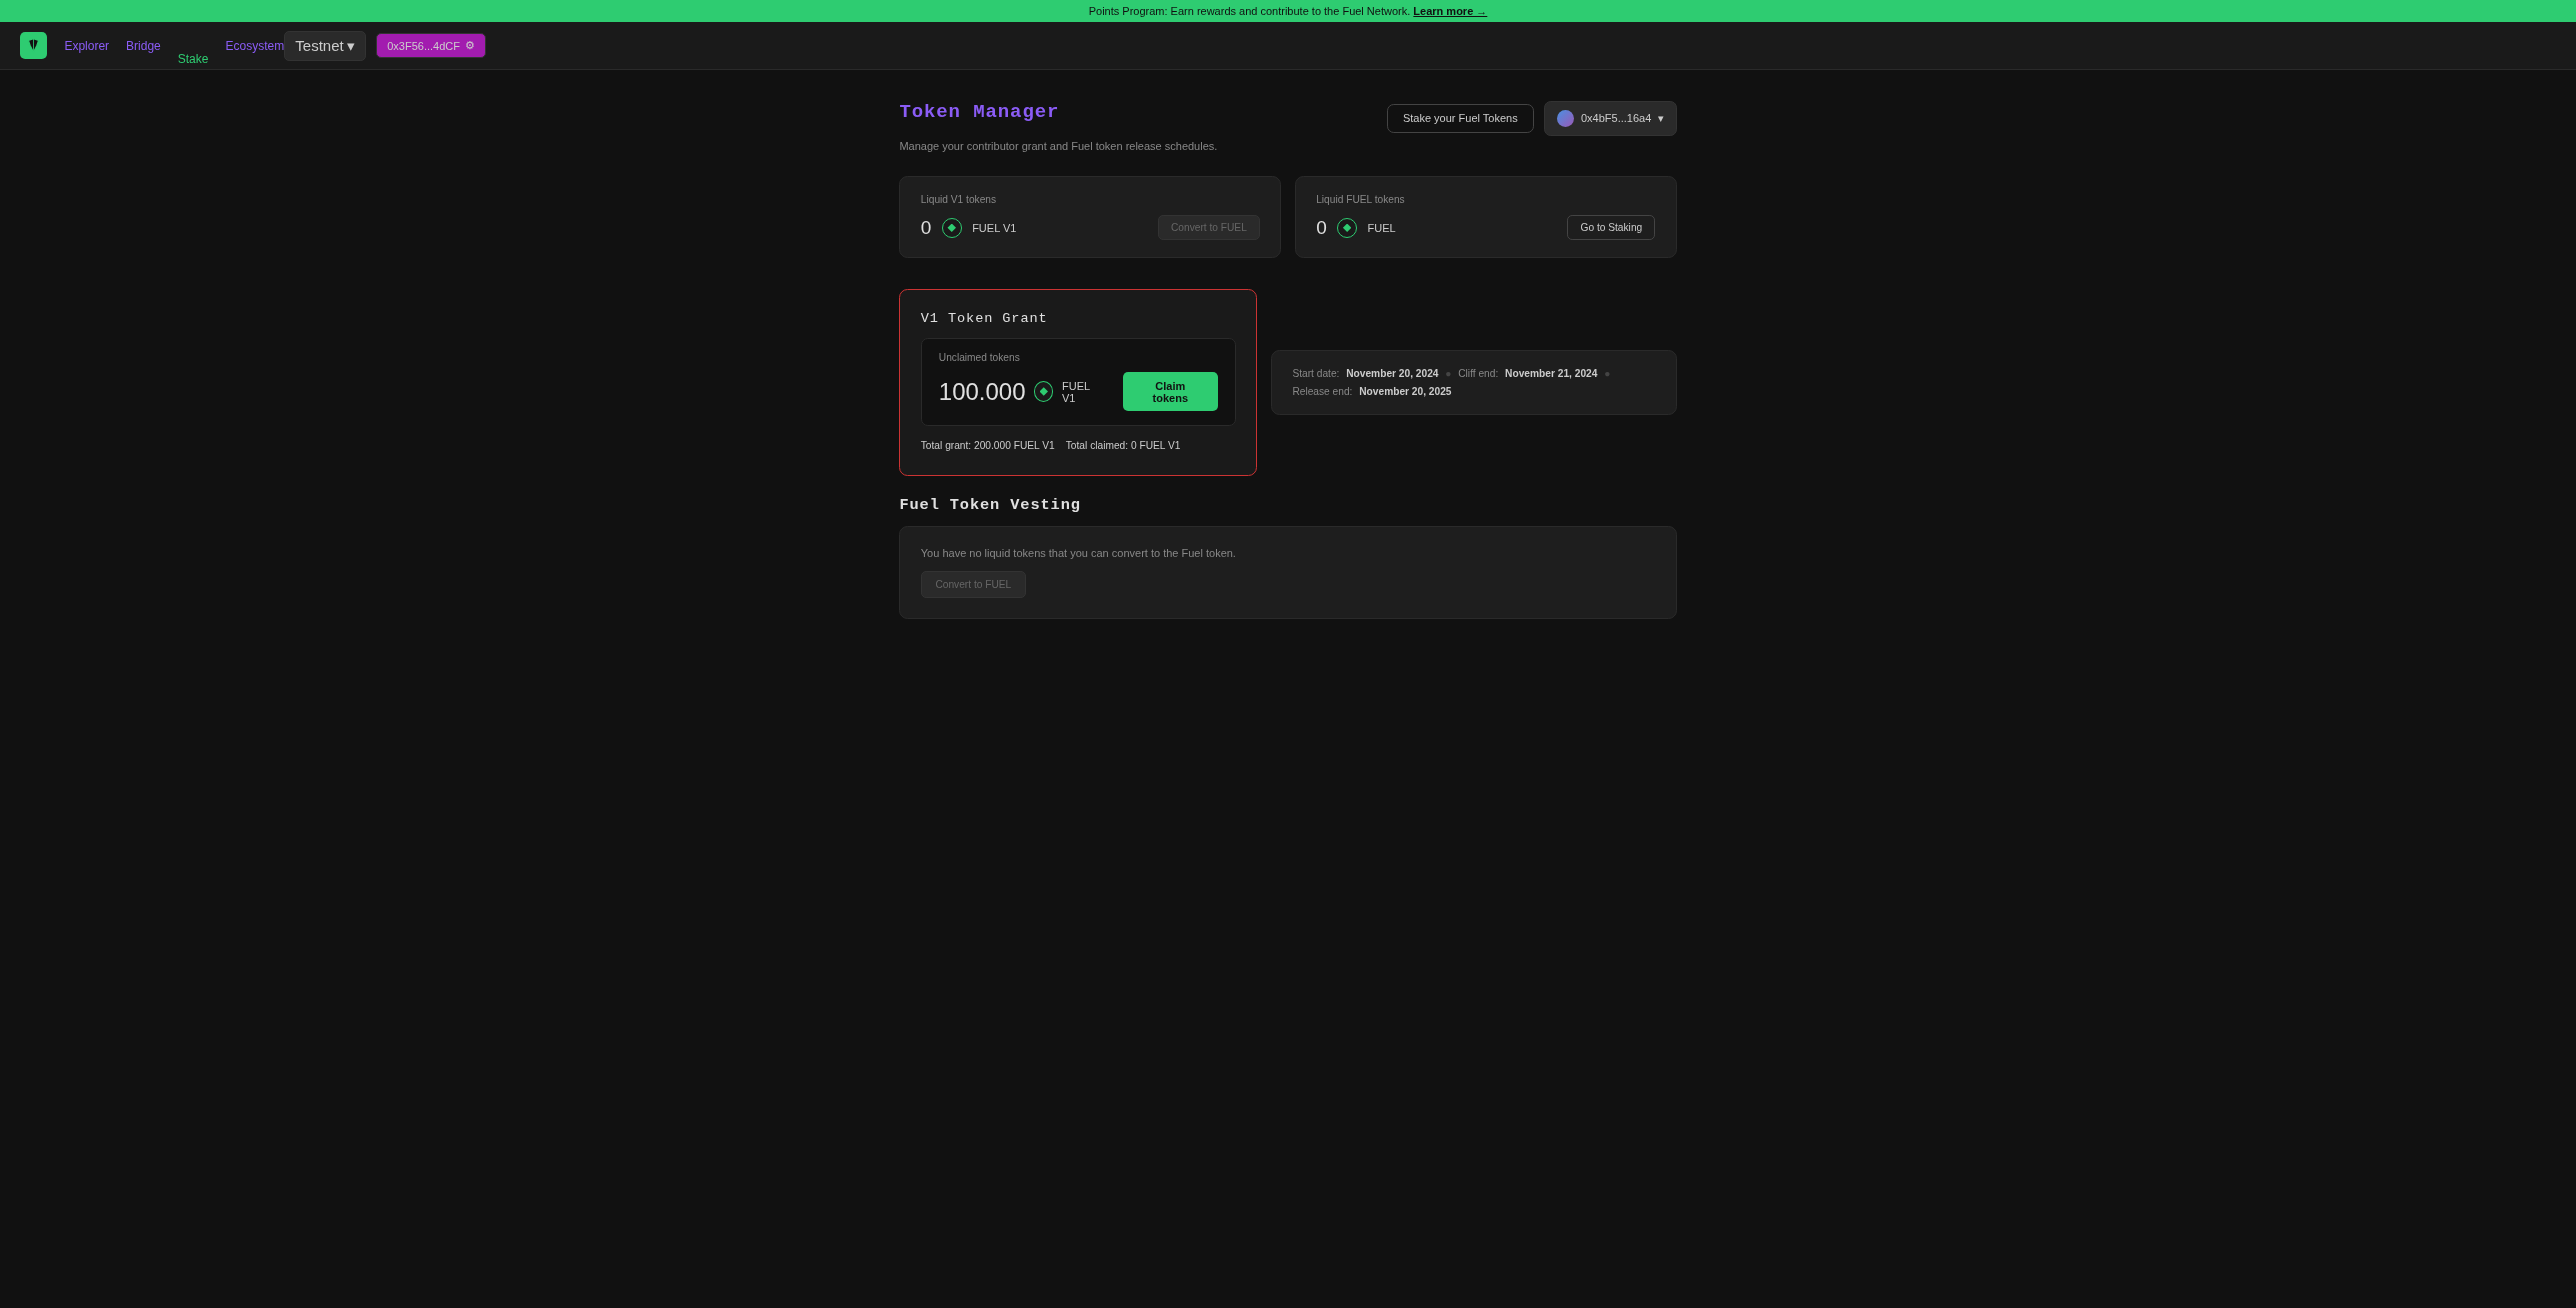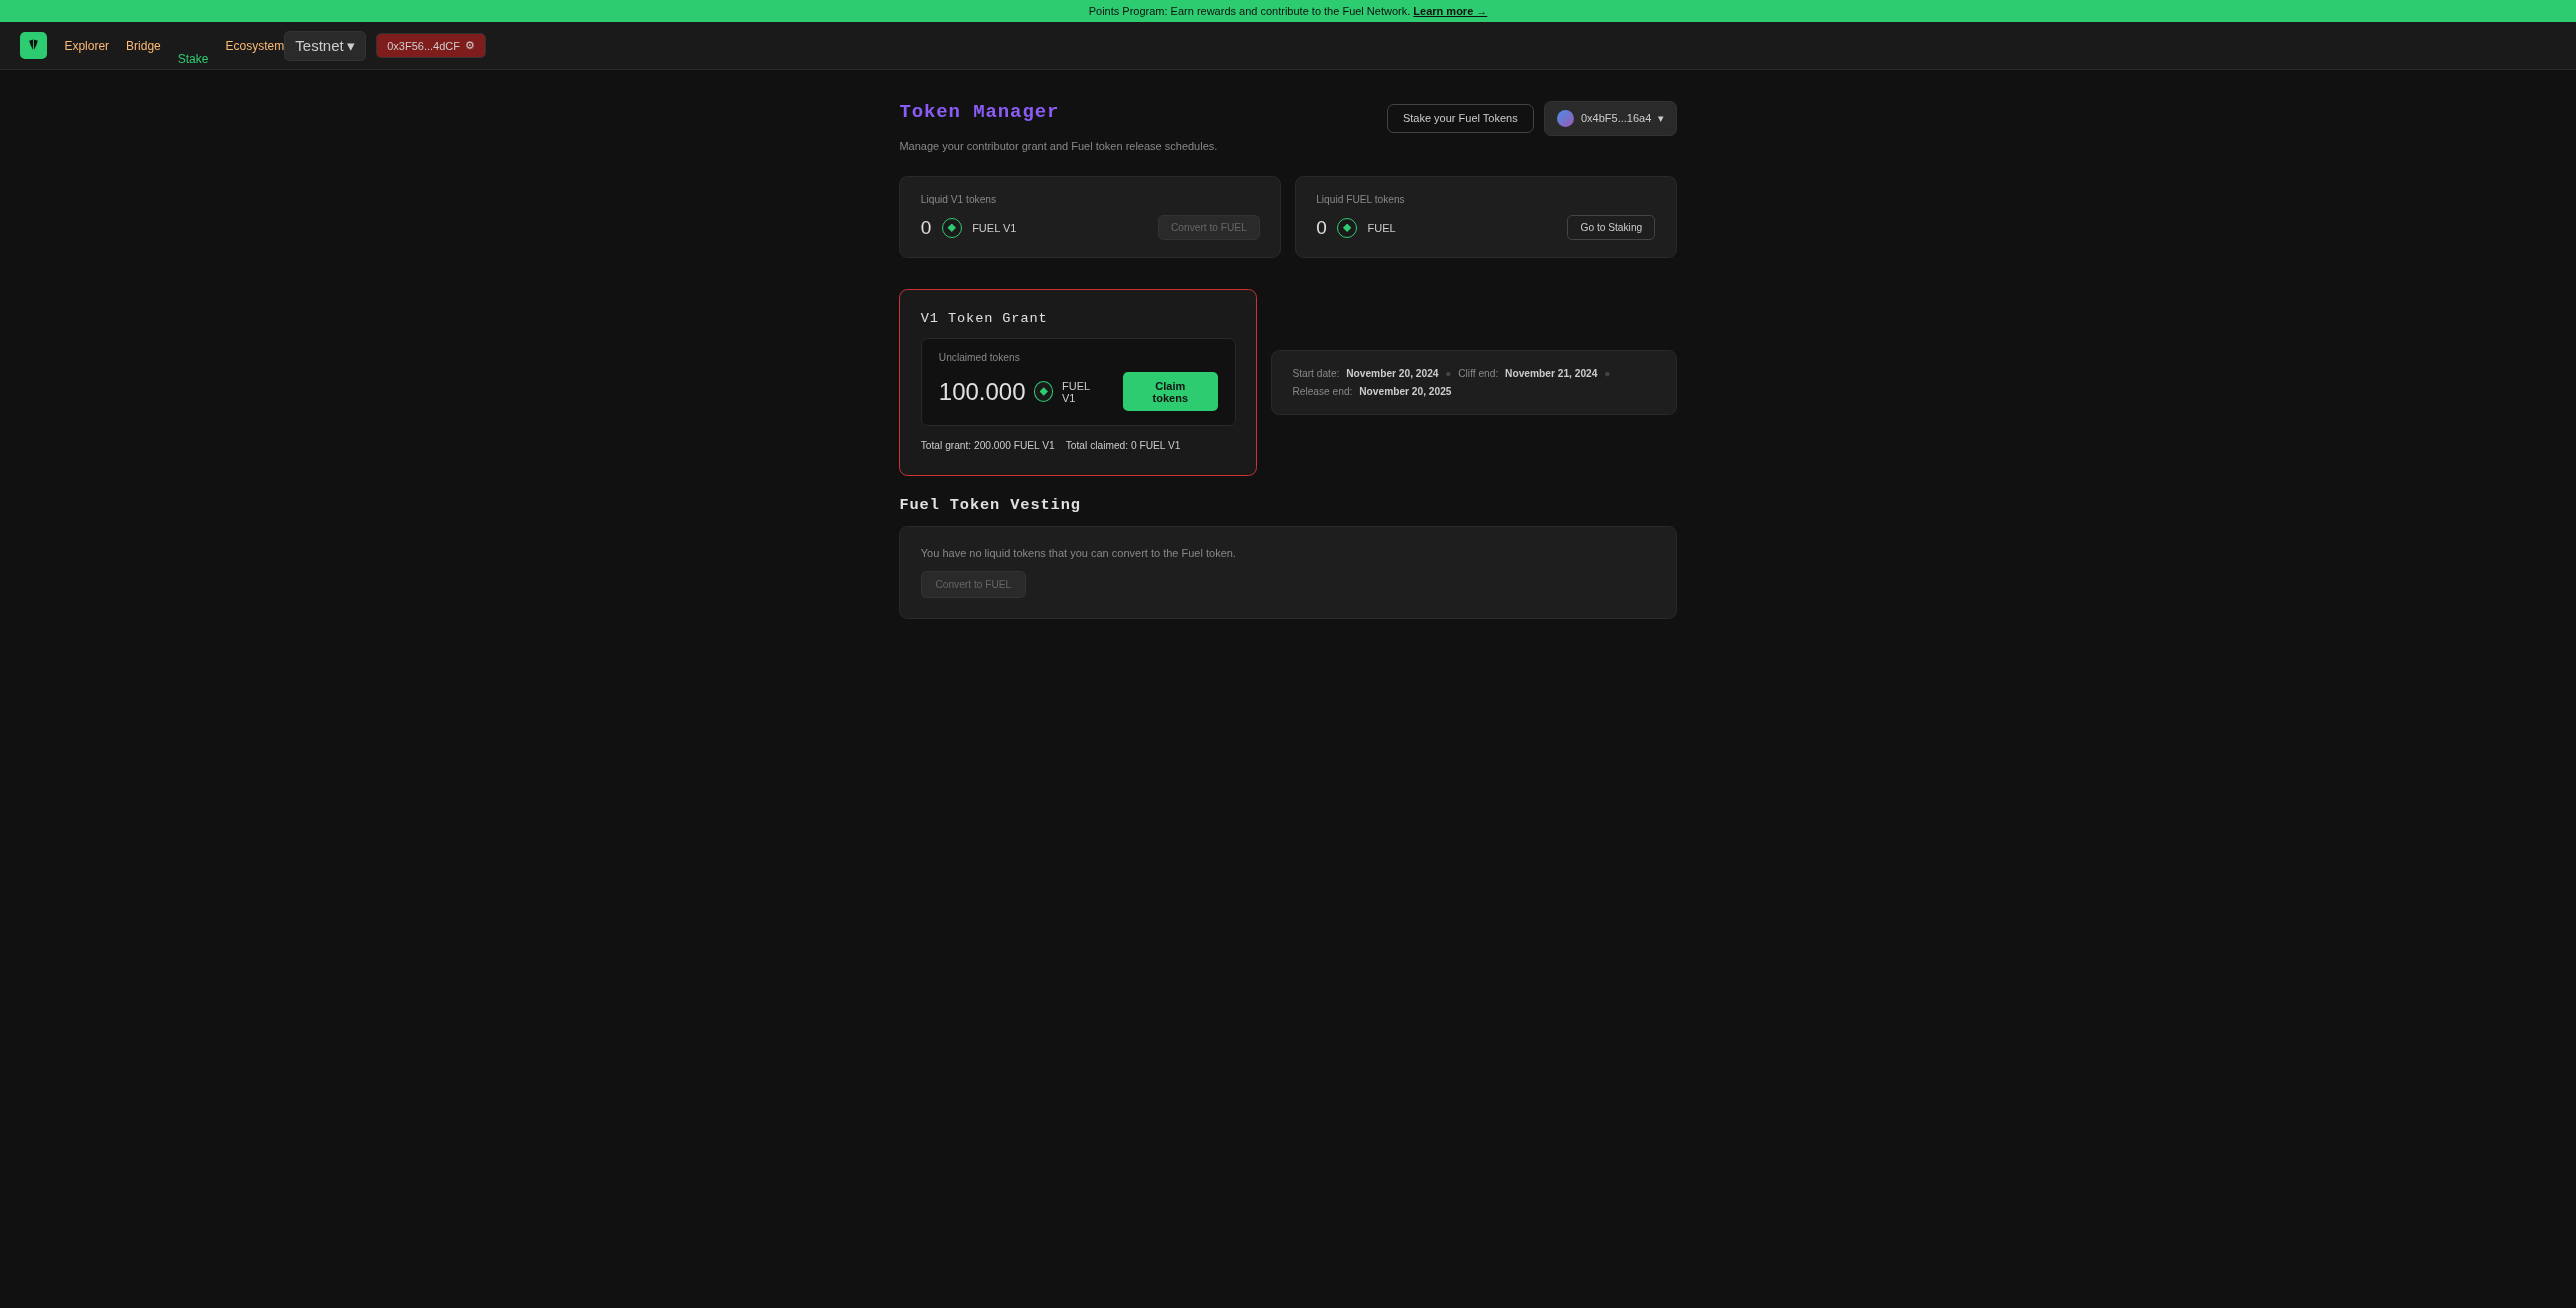--- a/index.html
+++ b/index.html
@@ -47,21 +47,21 @@
       font-weight: bold;
       color: #111;
       font-size: 13.6px;
     }
     .nav-links {
       display: flex;
       gap: 17px;
       align-items: center;
     }
     .nav-links a {
-      color: #fdba74;
+      color: #8b5cf6;
       text-decoration: none;
       font-family: sans-serif;
       font-size: 12px;
     }
     .nav-links a.active {
       color: #2ecc71;
       margin-top: 26px;
     }
     .nav-search {
       flex: 1;
@@ -103,21 +103,21 @@
       padding: 5.1px 10.2px;
       font-size: 15px;
       color: #ccc;
       font-family: sans-serif;
       display: flex;
       align-items: flex-start;
       gap: 3.4px;
       cursor: pointer;
     }
     .wallet-badge {
-      background: #7f1d1d;
+      background: #a21caf;
       border: 0.9px solid #333;
       border-radius: 5.1px;
       padding: 5.1px 10.2px;
       font-size: 11px;
       color: #ccc;
       font-family: sans-serif;
       display: flex;
       align-items: center;
       gap: 5.1px;
     }

